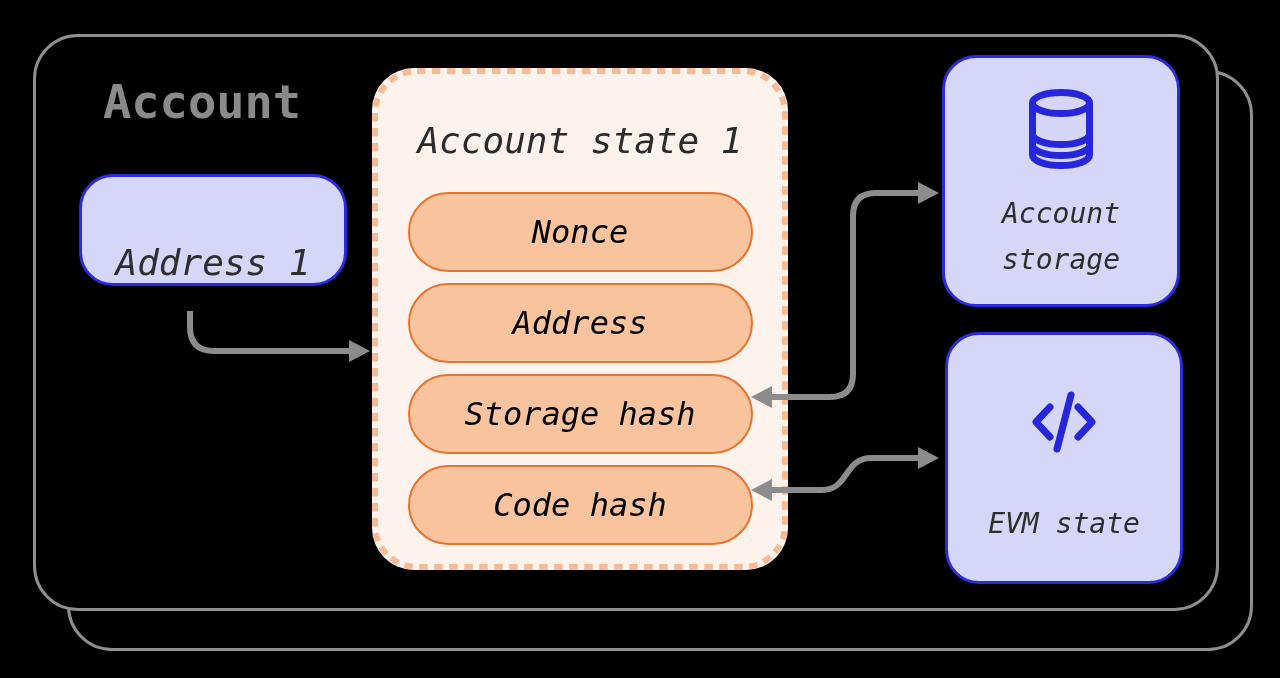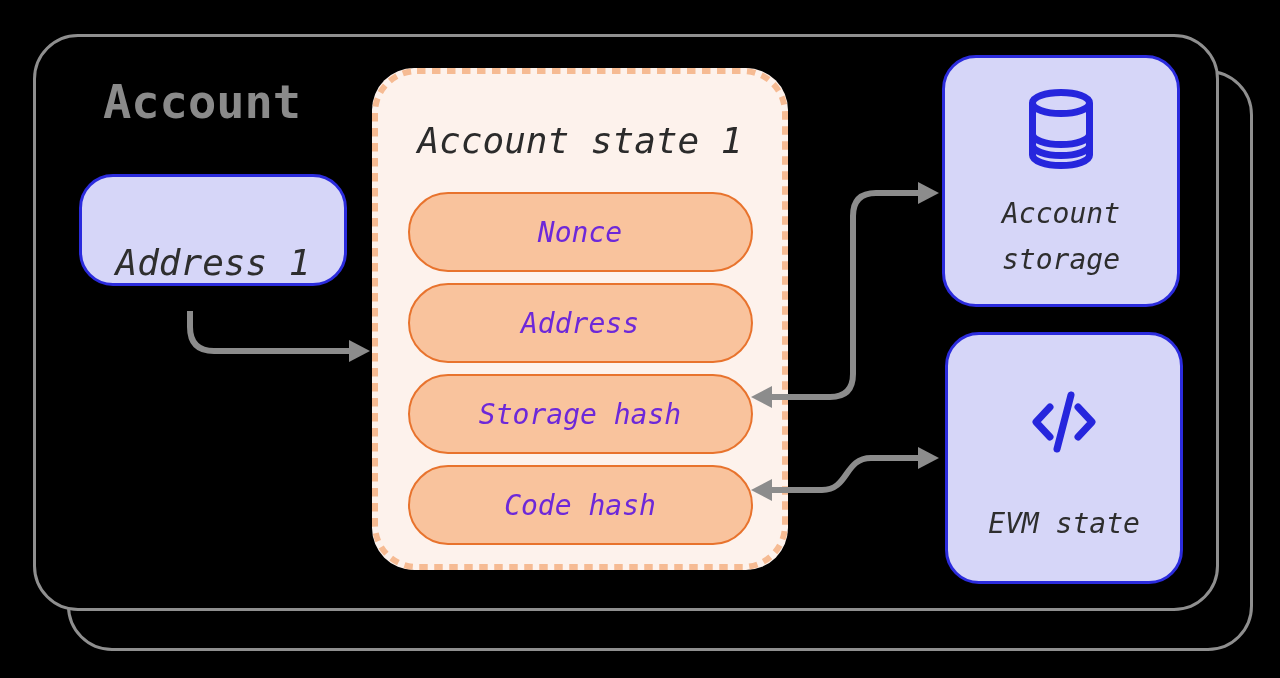--- a/index.html
+++ b/index.html
@@ -44,21 +44,21 @@
   }
   .state-title{
     margin-top:52px;font-style:italic;font-size:36px;color:#2b2b2b;white-space:nowrap;
   }
   .pills{margin-top:31px;display:flex;flex-direction:column;align-items:center;}
   .pill{
     width:345px;height:80px;margin-bottom:11px;box-sizing:border-box;
     background:#f9c39d;border:2.5px solid #e8732d;border-radius:40px;
     display:flex;align-items:center;justify-content:center;
   }
-  .pill .lbl{font-style:italic;font-size:28px;color:#6d28d9;white-space:nowrap;}
+  .pill .lbl{font-style:italic;font-size:32px;color:#000000;white-space:nowrap;}
   
   .overlay{position:absolute;left:0;top:0;z-index:4;pointer-events:none;}
 </style>
 </head>
 <body>
 
 <div class="canvas">
 
   <div class="back-card"></div>
 

